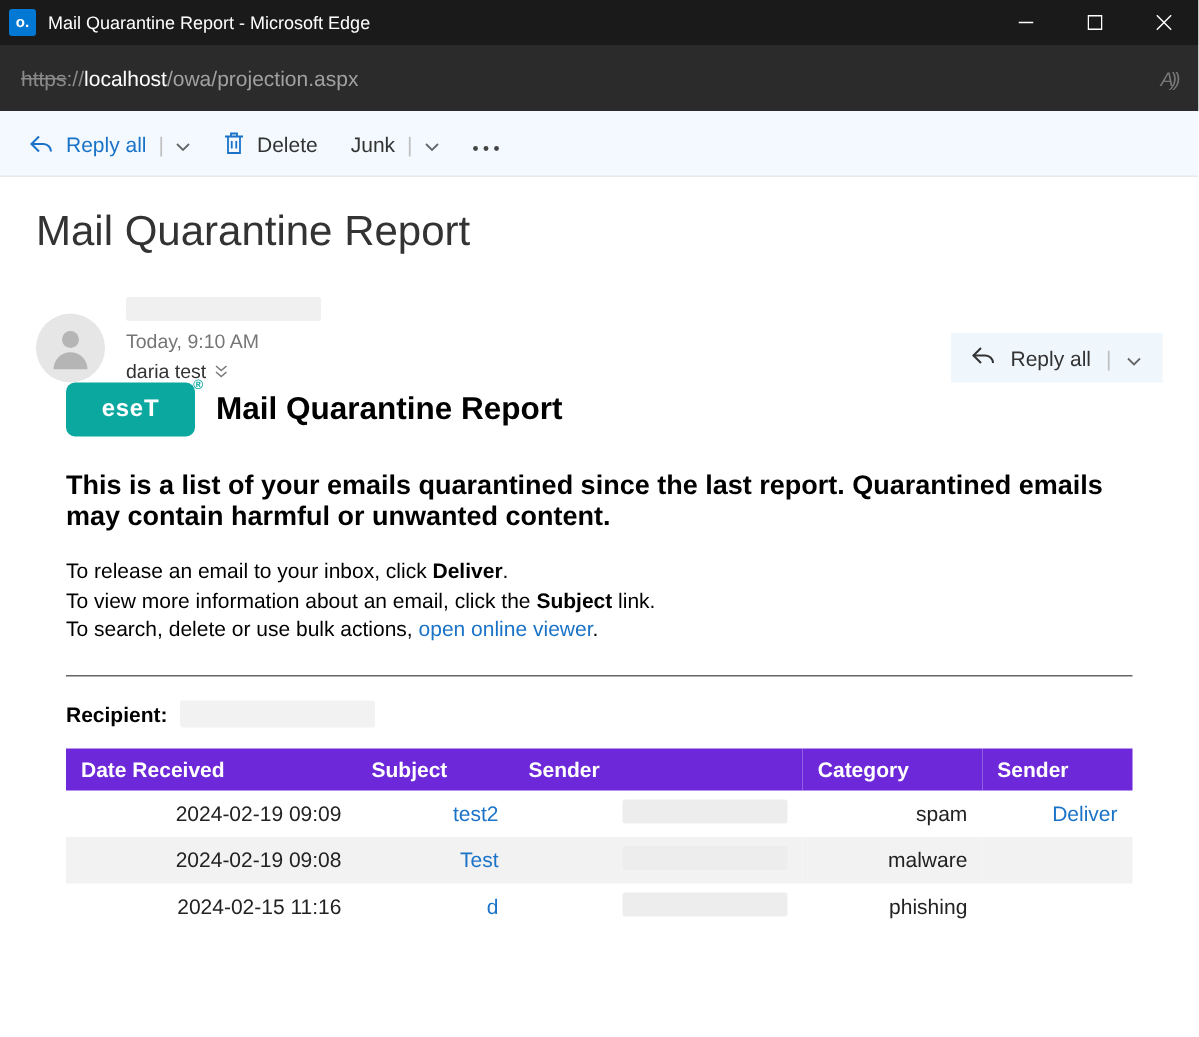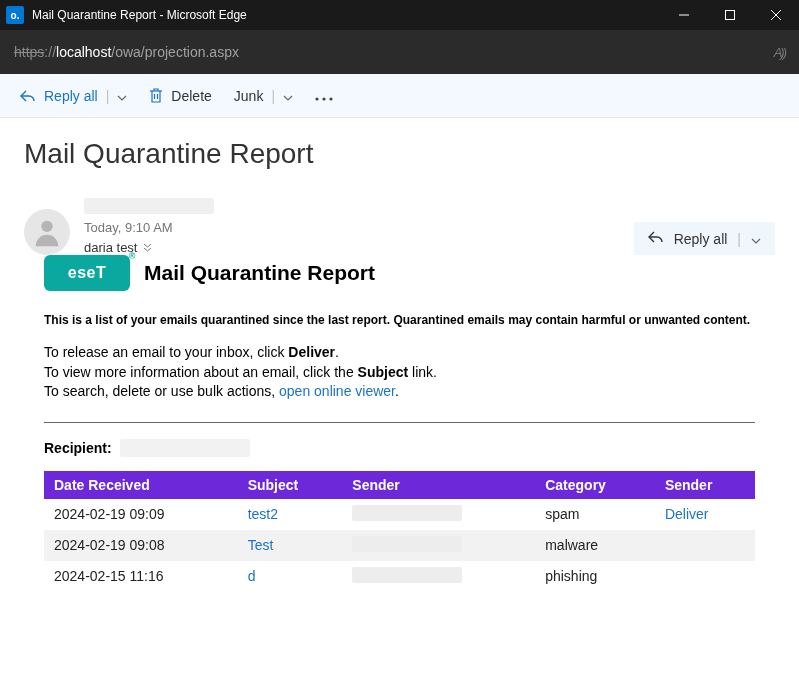--- a/index.html
+++ b/index.html
@@ -42,35 +42,35 @@
 
   .folder-label { color: #767676; font-size: 13px; margin-top: 30px; margin-bottom: 30px; }
 
   
   .email-body { padding: 0 20px 0 20px; font-family: Arial, sans-serif; }
   .body-header { display: flex; align-items: center; gap: 14px; margin-bottom: 22px; }
   .eset-badge { width: 86px; height: 36px; background: #0ba8a0; border-radius: 6px; display: flex; align-items: center; justify-content: center; color: #fff; font-weight: bold; font-size: 16px; letter-spacing: 0.5px; position: relative; }
   .eset-reg { position: absolute; top: -4px; right: -6px; font-size: 9px; color: #0ba8a0; }
   .body-title { font-size: 21px; font-weight: bold; color: #000; }
 
-  .intro { font-size: 12px; margin-bottom: 16px; }
+  .intro { font-size: 18px; margin-bottom: 16px; }
   .intro b { font-weight: bold; }
   .instructions { font-size: 14px; line-height: 1.4; }
   .instructions b { font-weight: bold; }
   .link { color: #1a73c7; cursor: pointer; }
 
   .hr { border: none; border-top: 1px solid #666; margin: 20px 0 16px 0; }
 
   .recipient-row { font-size: 14px; display: flex; align-items: center; gap: 8px; margin-bottom: 14px; }
   .recipient-row b { font-weight: bold; }
   .recipient-masked { background: #f2f2f2; width: 130px; height: 18px; border-radius: 2px; }
 
   table.quarantine { width: 100%; border-collapse: collapse; font-size: 14px; }
   table.quarantine thead th { background: #6d28d9; color: #fff; text-align: left; font-weight: bold; padding: 6px 10px; }
-  table.quarantine tbody td { padding: 6px 10px; color: #222; }
+  table.quarantine tbody td { padding: 6px 10px; color: #222; text-align: right; }
   table.quarantine tbody tr:nth-child(even) { background: #f2f2f2; }
   .sender-col { background: #ededed; width: 110px; height: 16px; display: inline-block; border-radius: 2px; }
 </style>
 </head>
 <body>
 
 <div class="titlebar">
   <span class="app-icon">o.</span>
   <span class="title">Mail Quarantine Report - Microsoft Edge</span>
   <div class="win-btn">

